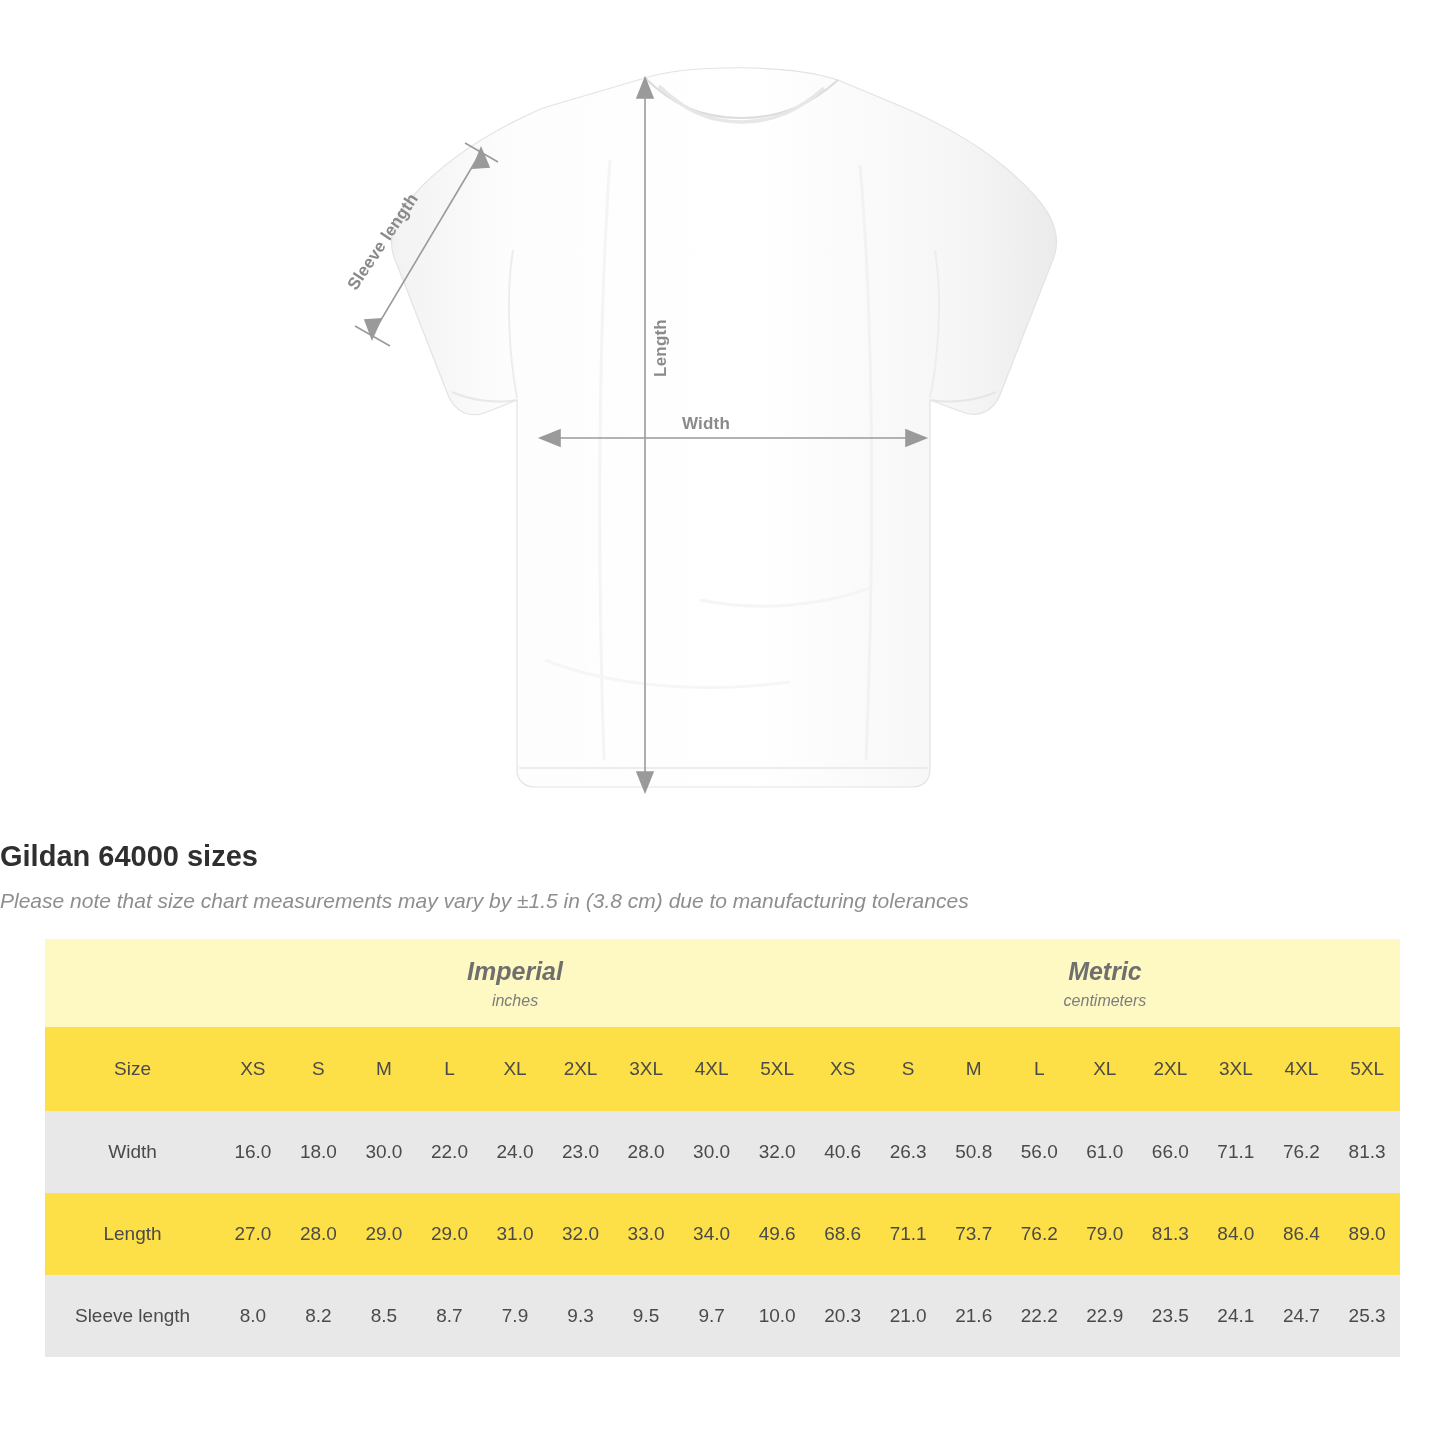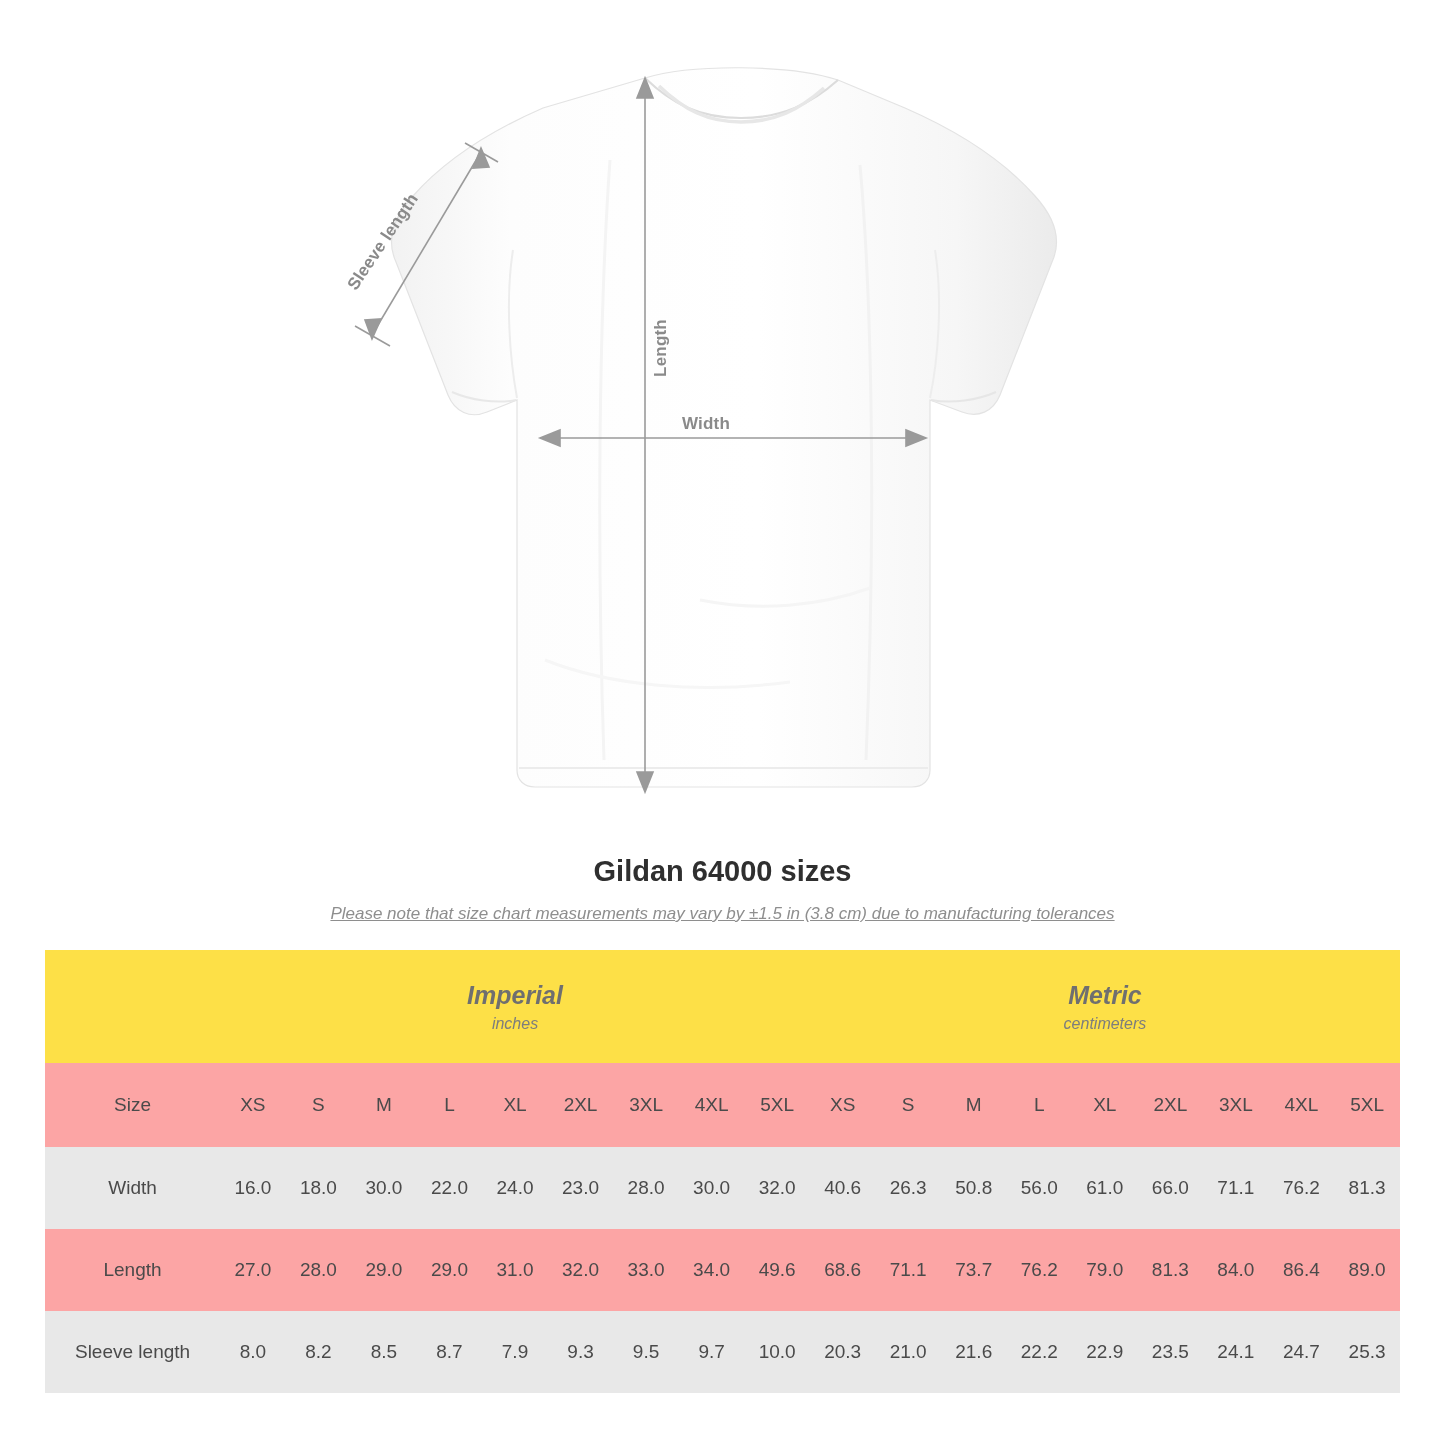--- a/index.html
+++ b/index.html
@@ -46,53 +46,51 @@
     transform: rotate(-90deg);
     transform-origin: center center;
   }
   #label-width {
     left: 682px;
     top: 414px;
   }
 
   
   .title-block {
-    text-align: center;
-    margin-top: 35px;
+    margin-top: 20px;
   }
   .chart-title {
     font-size: 29px;
     font-weight: bold;
     color: #2f2f2f;
     margin: 0;
   }
   .chart-note {
-    font-size: 17px;
+    font-size: 21px;
     font-style: italic;
     color: #8e8e8e;
     margin-top: 16px;
-    text-decoration: underline;
   }
 
   
   .table-wrap {
     margin: 26px 45px 0 45px;
   }
   table.size-table {
     border-collapse: collapse;
     width: 1355px;
     table-layout: fixed;
   }
   table.size-table td, table.size-table th {
     text-align: center;
     font-weight: normal;
   }
   .unit-head {
-    background: #fde047;
-    height: 113px;
+    background: #fef9c3;
+    height: 88px;
     vertical-align: middle;
   }
   .unit-name {
     font-size: 25px;
     font-style: italic;
     font-weight: bold;
     color: #6f6f6f;
     line-height: 1.25;
   }
   .unit-sub {
@@ -111,21 +109,21 @@
     font-size: 19px;
     font-weight: bold;
     color: #4a4a4a;
     background: #ffffff;
   }
   .size-head td.row-label { font-size: 19px; }
   tr.band-grey td {
     background: #e8e8e8;
   }
   tr.band-white td {
-    background: #fca5a5;
+    background: #fde047;
   }
   tr.data-row td {
     height: 80px;
     font-size: 19px;
     color: #4a4a4a;
   }
   .col-label { width: 175px; }
   .col-val { width: 65.5px; }
 </style>
 </head>

